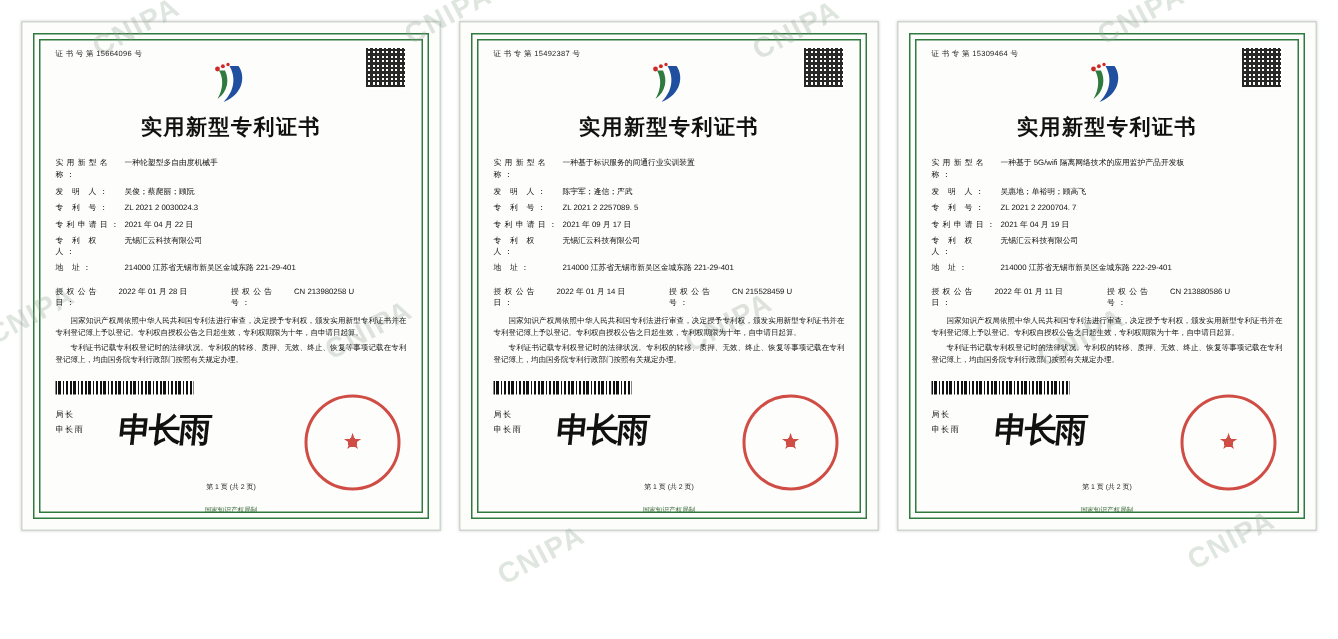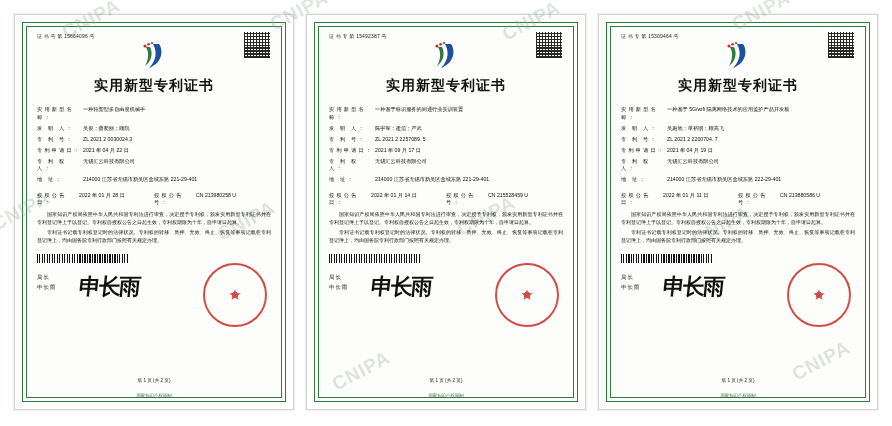--- a/index.html
+++ b/index.html
@@ -13,21 +13,21 @@
   .sheet-row{
     display:flex;
     justify-content:space-between;
     align-items:flex-start;
     padding:14px 14px 0 14px;
     box-sizing:border-box;
     width:892px;height:426px;
   }
   .cert{
     width:280px;
-    height:396px;
+    height:340px;
     background:#fdfdfb;
     border:1px solid #cfd6cf;
     box-shadow:0 0 2px rgba(0,0,0,.18);
     position:relative;
     box-sizing:border-box;
     padding:6px;
   }
   .cert-inner{
     position:absolute;
     inset:7px;

